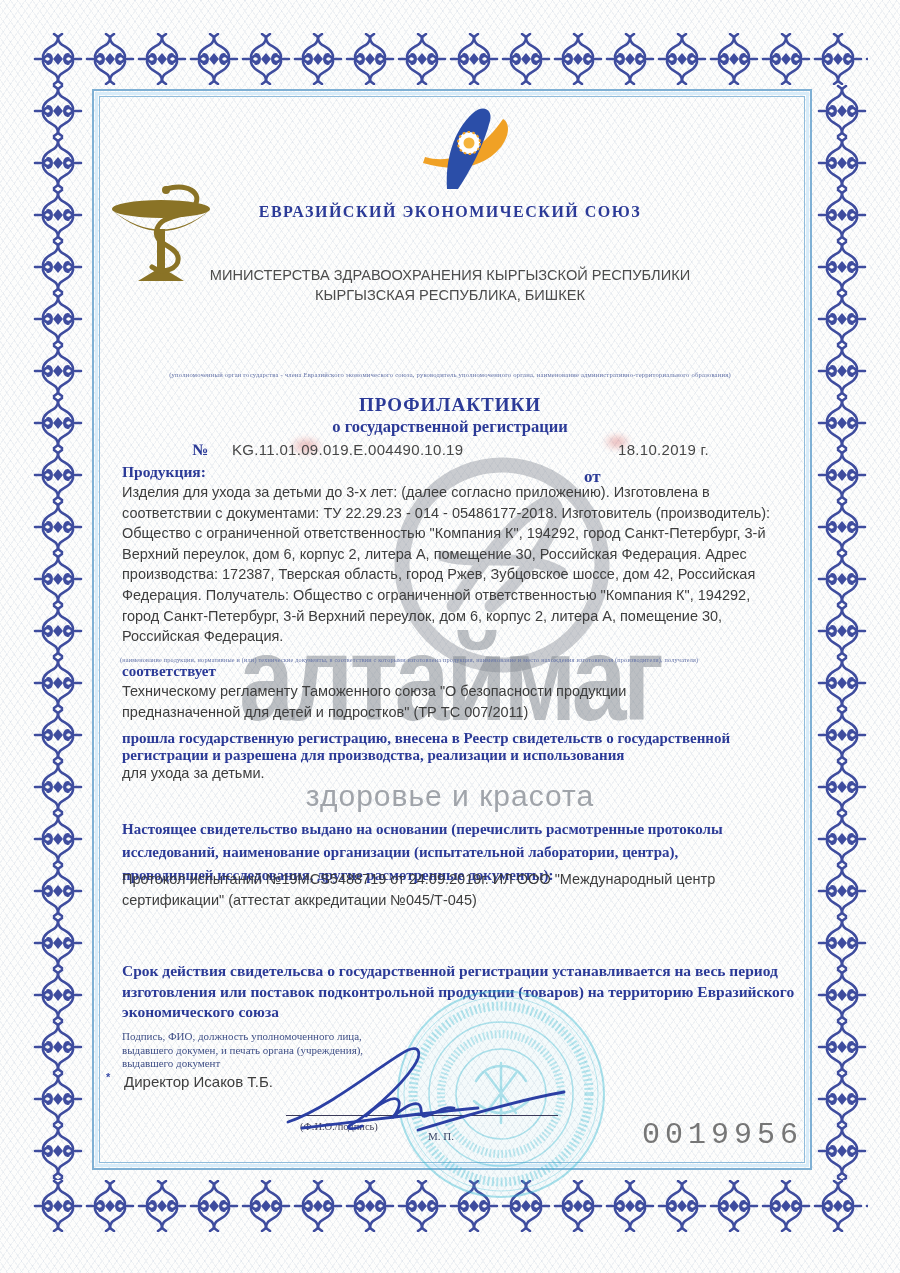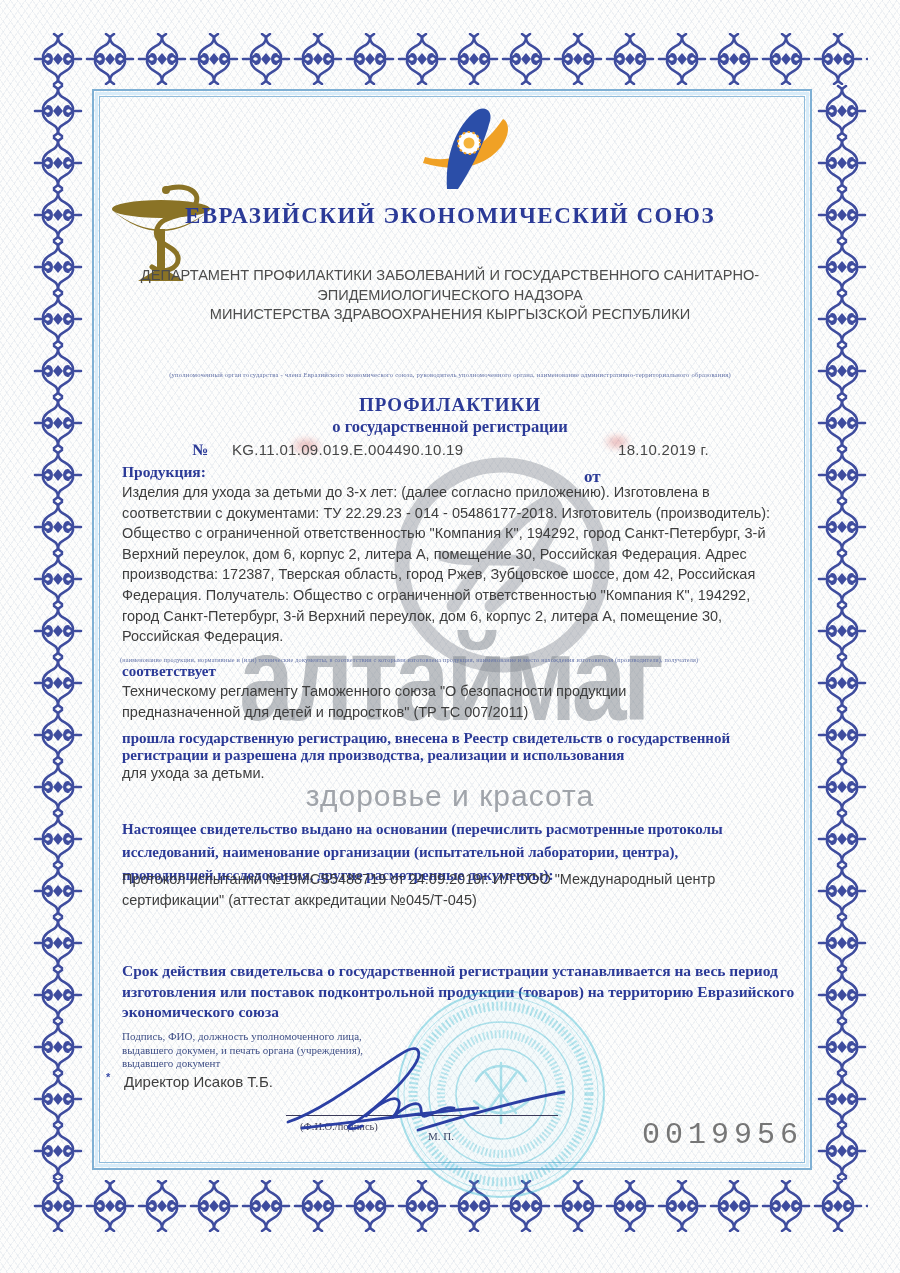--- a/index.html
+++ b/index.html
@@ -12,21 +12,21 @@
   .orn{position:absolute;z-index:1;}
   .frame{position:absolute;left:92px;top:89px;width:720px;height:1081px;
          border:2px solid #7fb0d4;box-sizing:border-box;z-index:1;}
   .frame::before{content:"";position:absolute;inset:1px;border:3px solid #d8ecf9;}
   .frame::after{content:"";position:absolute;inset:5px;border:1.5px solid #8fbcdc;}
   .abs{position:absolute;z-index:3;}
   .center{left:0;right:0;text-align:center;}
   .serifblue{font-family:"Liberation Serif",serif;font-weight:bold;color:#2b3a97;}
   .body-text{color:#3d3d3d;font-size:14.5px;line-height:20.6px;}
   .fineprint{font-family:"Liberation Serif",serif;color:#6372a8;font-size:6.6px;letter-spacing:.2px;}
-  .union-title{font-size:23px;letter-spacing:1.5px;}
+  .union-title{font-size:16px;letter-spacing:1.5px;}
   .dept{font-size:14.6px;line-height:19.5px;color:#4c4c4c;text-align:center;}
   .cert-title{font-size:19px;letter-spacing:1px;}
   .cert-sub{font-size:16.5px;}
   .numtext{font-size:15px;color:#474747;letter-spacing:.3px;}
   .boldpara{font-size:15px;line-height:17px;}
   .watermark{z-index:2;pointer-events:none;}
   .brand-wm{font-weight:bold;color:rgba(124,130,138,.5);font-size:120px;line-height:1;
             letter-spacing:-4px;transform:scaleX(.82);transform-origin:center;}
   .slogan-wm{color:#a0a4aa;font-size:30px;letter-spacing:1px;}
   .signnote{font-family:"Liberation Serif",serif;font-size:11px;line-height:13.5px;color:#3f4f86;}
@@ -129,22 +129,22 @@
     <path d="M10 27 Q59 66 108 27 Q84 48 59 48 Q34 48 10 27 Z"></path>
     <rect x="55" y="46" width="8" height="40"></rect>
     <path d="M36 98 L82 98 L59 84 Z"></path>
   </g>
   <path d="M64 6 C86 0 100 10 93 22 C85 36 60 30 55 46 C50 62 74 62 76 74 C78 86 60 92 50 84" fill="none" stroke="#8a7326" stroke-width="5" stroke-linecap="round"></path>
   <circle cx="64" cy="7" r="4" fill="#8a7326"></circle>
 </svg>
 
 <div class="abs center serifblue union-title" style="top:203px">ЕВРАЗИЙСКИЙ ЭКОНОМИЧЕСКИЙ СОЮЗ</div>
 <div class="abs dept" style="left:110px;top:266px;width:680px">
-  <div>ДЕПАРТАМЕНТ ПРОФИЛАКТИКИ ЗАБОЛЕВАНИЙ И ГОСУДАРСТВЕННОГО САНИТАРНО-ЭПИДЕМИОЛОГИЧЕСКОГО НАДЗОРА</div>
   <div>МИНИСТЕРСТВА ЗДРАВООХРАНЕНИЯ КЫРГЫЗСКОЙ РЕСПУБЛИКИ</div>
+  <div>КЫРГЫЗСКАЯ РЕСПУБЛИКА, БИШКЕК</div>
 </div>
 <div class="abs fineprint" style="left:100px;top:371px;width:700px;text-align:center">(уполномоченный орган государства - члена Евразийского экономического союза, руководитель уполномоченного органа, наименование административно-территориального образования)</div>
 
 <div class="abs center serifblue cert-title" style="top:394px">ПРОФИЛАКТИКИ</div>
 <div class="abs center serifblue cert-sub" style="top:417px">о государственной регистрации</div>
 
 <div class="abs serifblue" style="left:192px;top:441px;font-size:16px">№</div>
 <div class="abs numtext" style="left:232px;top:441px">KG.11.01.09.019.Е.004490.10.19</div>
 <div class="abs serifblue" style="left:584px;top:467px;font-size:17px">от</div>
 <div class="abs numtext" style="left:618px;top:441px">18.10.2019 г.</div>

